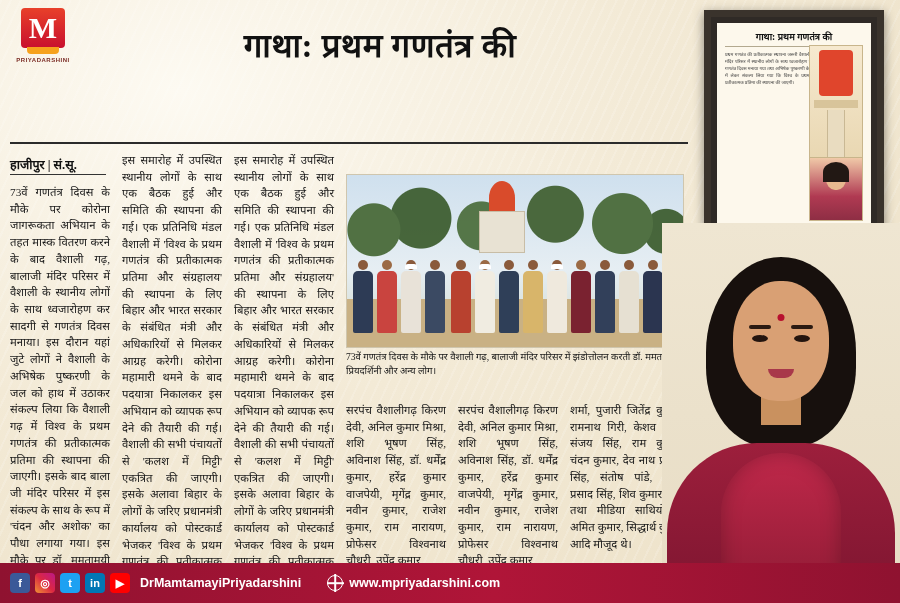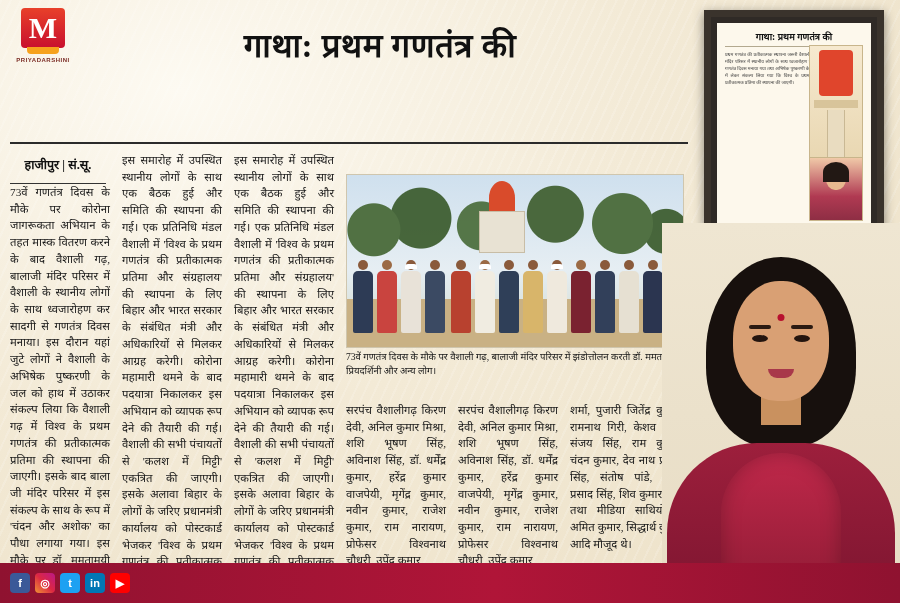--- a/index.html
+++ b/index.html
@@ -59,21 +59,21 @@
     position:absolute;left:10px;top:142px;width:678px;height:2px;background:#2b2b2b;
   }
 
   
   .article{
     position:absolute;left:10px;top:150px;width:682px;height:390px;
   }
   .dateline{
     position:absolute;left:0;top:6px;width:96px;
     font-size:12.5px;font-weight:bold;color:#111;
-    border-bottom:1px solid #333;padding-bottom:10px;text-align:center;
+    border-bottom:1px solid #333;padding-bottom:1px;
   }
   .col{
     position:absolute;font-size:11.3px;line-height:1.48;color:#1a1a1a;
     text-align:justify;font-family:"Liberation Serif",serif;
   }
   .col1{left:0;top:34px;width:100px;}
   .col2{left:112px;top:2px;width:100px;}
   .col3{left:224px;top:2px;width:100px;}
   .col4{left:336px;top:252px;width:100px;}
   .col5{left:448px;top:252px;width:100px;}
@@ -354,15 +354,20 @@
   </div>
 
   <div class="footer">
     <div class="social">
       <div class="sico fb">f</div>
       <div class="sico ig">◎</div>
       <div class="sico tw">t</div>
       <div class="sico li">in</div>
       <div class="sico yt">▶</div>
     </div>
+    <div class="handle">DrMamtamayiPriyadarshini</div>
+    <div class="site">
+      <span class="globe"></span>
+      <span>www.mpriyadarshini.com</span>
+    </div>
   </div>
 
 </div>
 
 </body></html>

